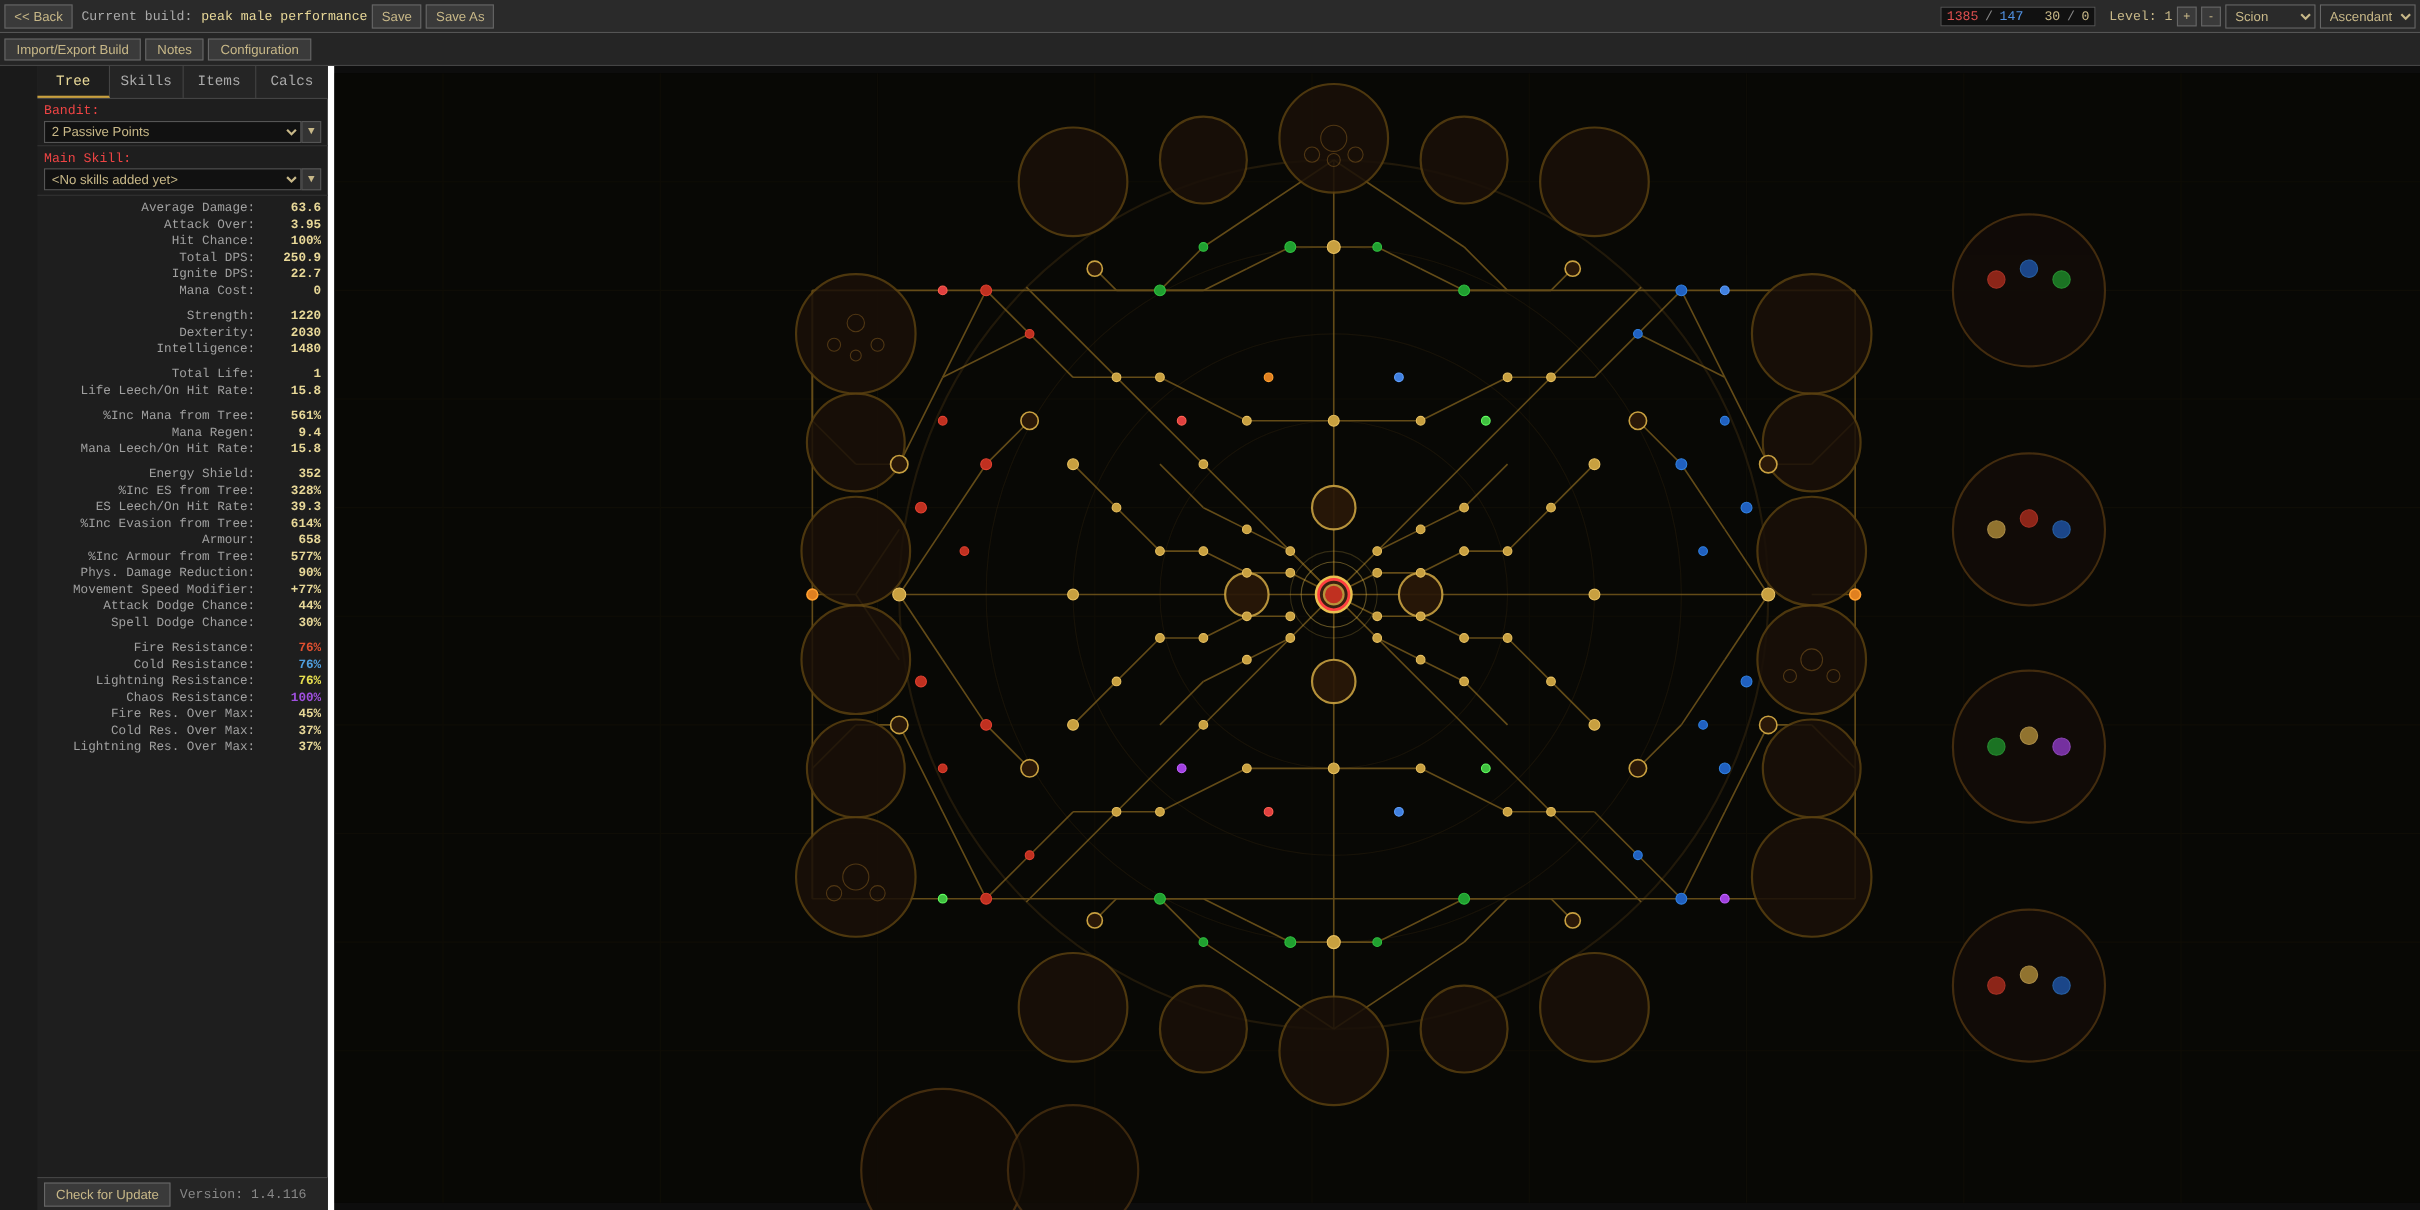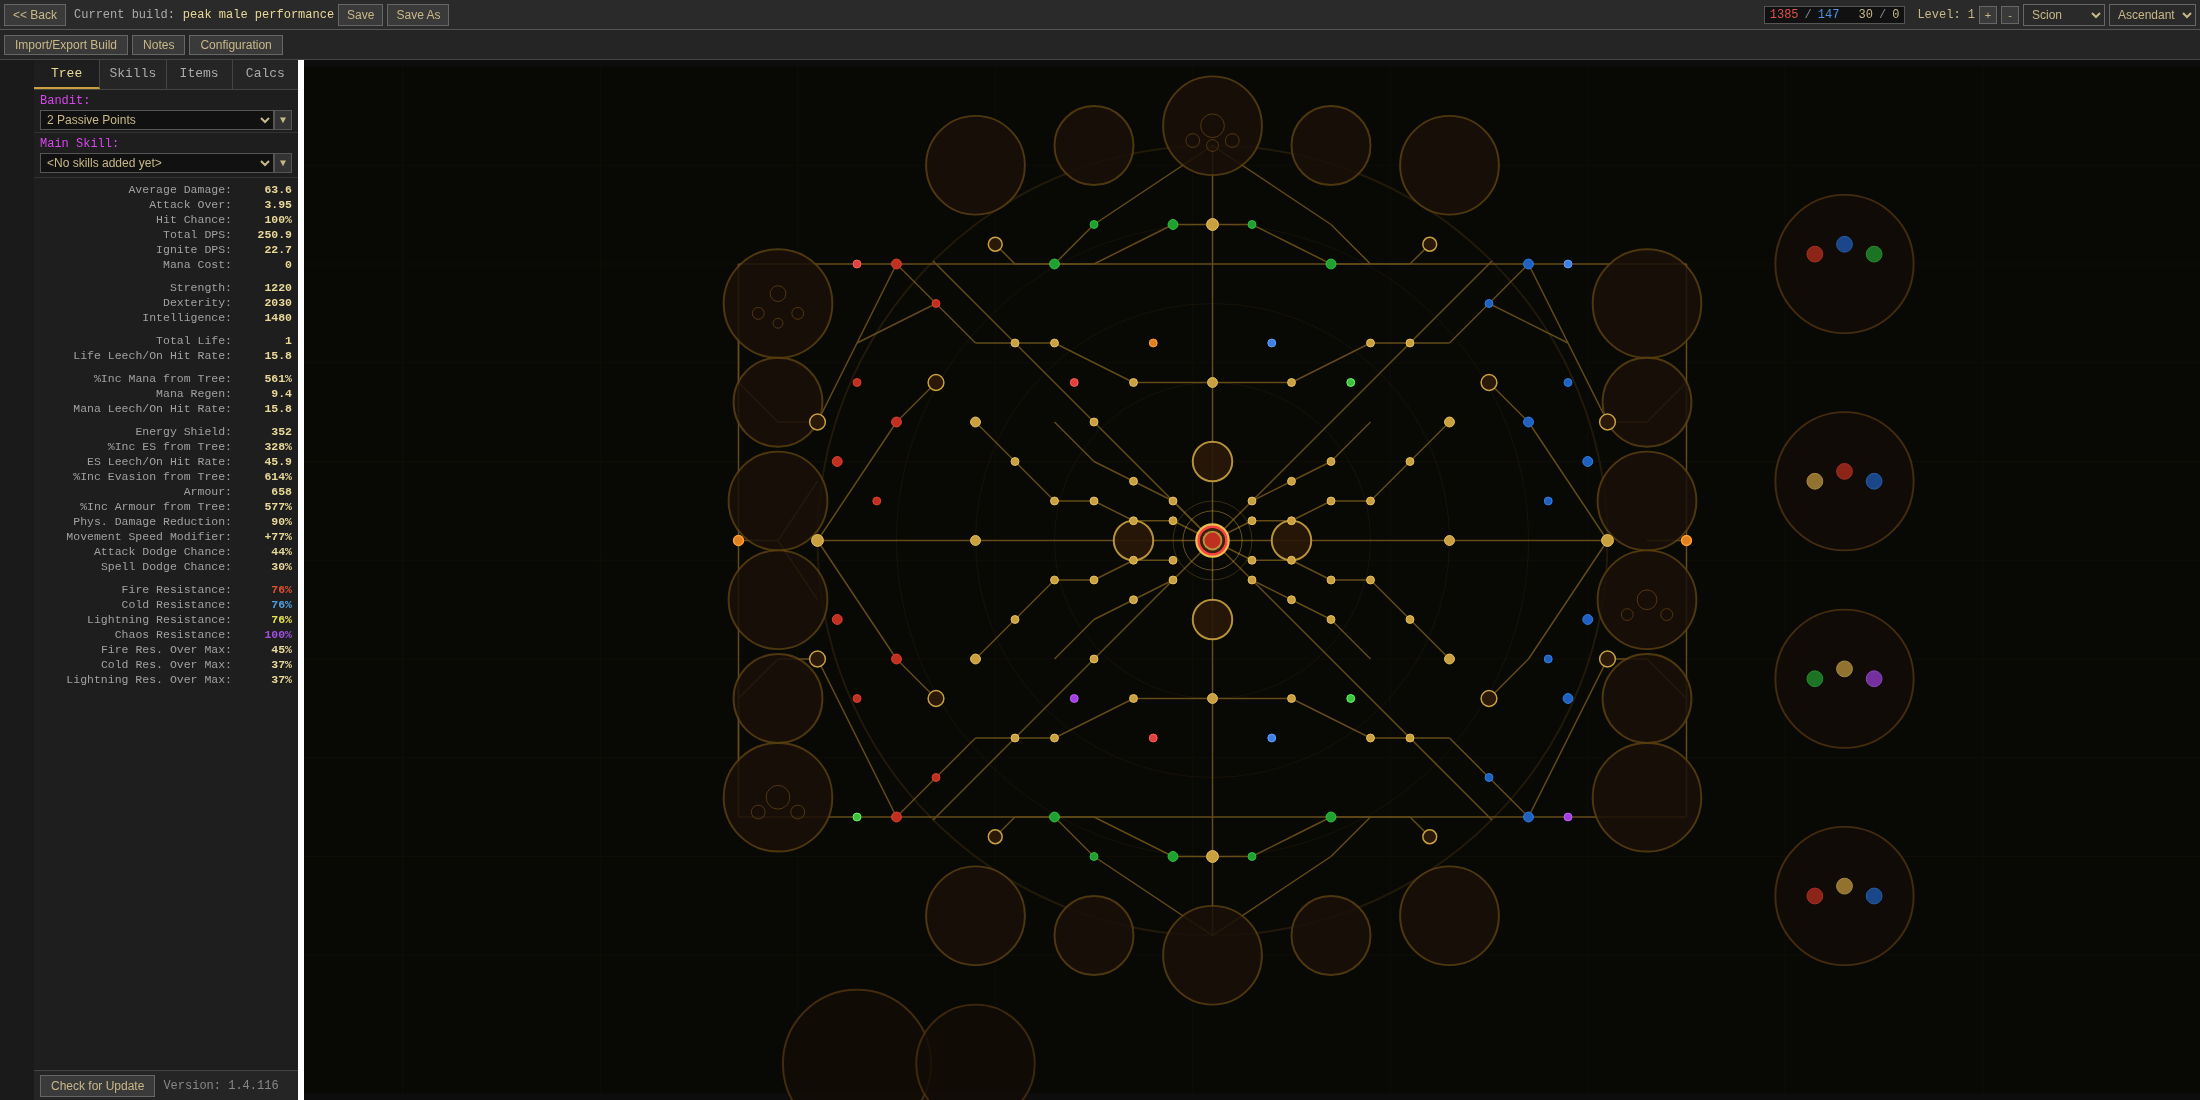--- a/index.html
+++ b/index.html
@@ -141,21 +141,21 @@
       color: #e8d898;
       border-bottom: 2px solid #c8a040;
     }
 
     
     #bandit-area {
       padding: 4px 6px 2px;
       border-bottom: 1px solid #333;
     }
     .field-label {
-      color: #d946ef;
+      color: #ef4444;
       font-size: 12px;
       margin-bottom: 2px;
     }
     .dropdown-row {
       display: flex;
       align-items: center;
     }
     .dropdown-select {
       flex: 1;
       background: #111;
@@ -419,21 +419,21 @@
         <div class="stat-row">
           <span class="stat-name">Energy Shield:</span>
           <span class="stat-val">352</span>
         </div>
         <div class="stat-row">
           <span class="stat-name">%Inc ES from Tree:</span>
           <span class="stat-val">328%</span>
         </div>
         <div class="stat-row">
           <span class="stat-name">ES Leech/On Hit Rate:</span>
-          <span class="stat-val">45.9</span>
+          <span class="stat-val">39.3</span>
         </div>
         <div class="stat-row">
           <span class="stat-name">%Inc Evasion from Tree:</span>
           <span class="stat-val">614%</span>
         </div>
         <div class="stat-row">
           <span class="stat-name">Armour:</span>
           <span class="stat-val">658</span>
         </div>
         <div class="stat-row">

